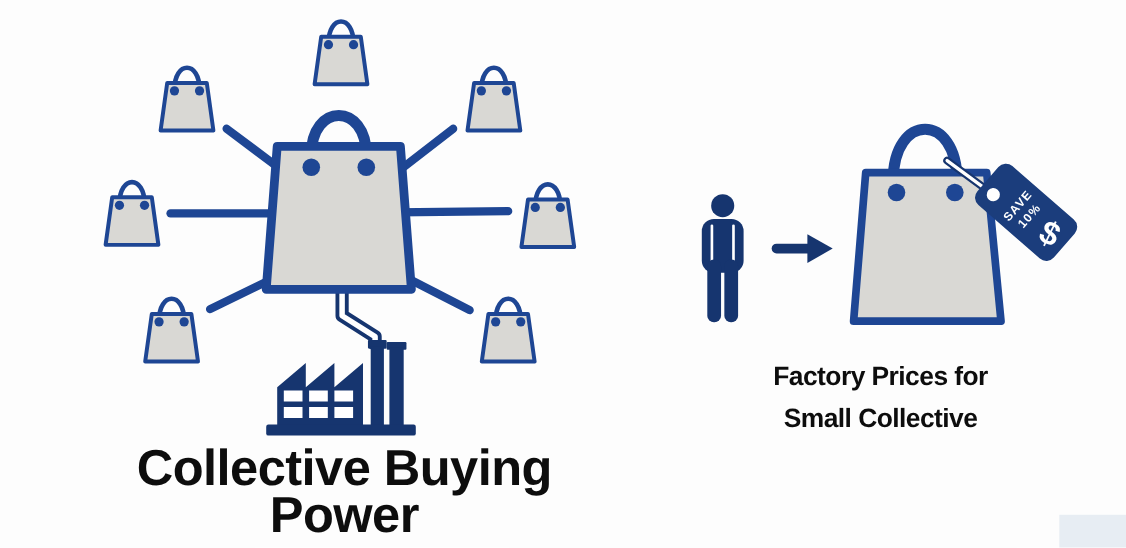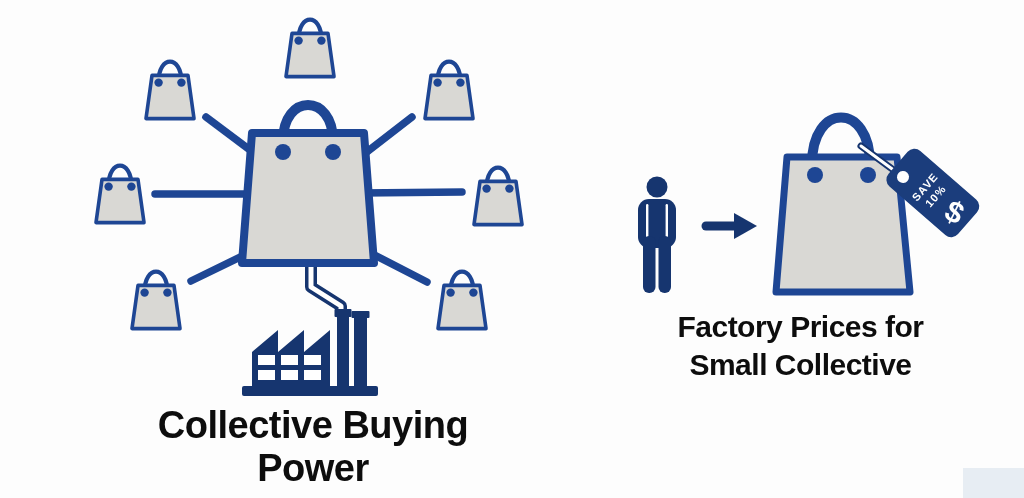--- a/index.html
+++ b/index.html
@@ -23,22 +23,22 @@
   .tag-body{fill:var(--tag-navy);}
   .tag-text{fill:var(--white);font-family:"Liberation Sans",sans-serif;font-weight:bold;text-anchor:middle;}
   
   .caption{
     position:absolute;
     text-align:center;
     font-weight:bold;
     color:var(--caption-black);
     letter-spacing:-0.5px;
   }
-  .caption-left{left:118px;top:404px;width:390px;font-size:38px;line-height:43px;}
-  .caption-right{left:628px;top:308px;width:345px;font-size:30px;line-height:38px;}
+  .caption-left{left:118px;top:404px;width:390px;font-size:46px;line-height:43px;}
+  .caption-right{left:628px;top:324px;width:345px;font-size:24px;line-height:38px;}
   .caption span{display:block;}
   
   .corner-overlay{
     position:absolute;
     left:963px;top:468px;width:61px;height:30px;
     background:var(--corner-overlay);
   }
 </style>
 </head>
 <body>

